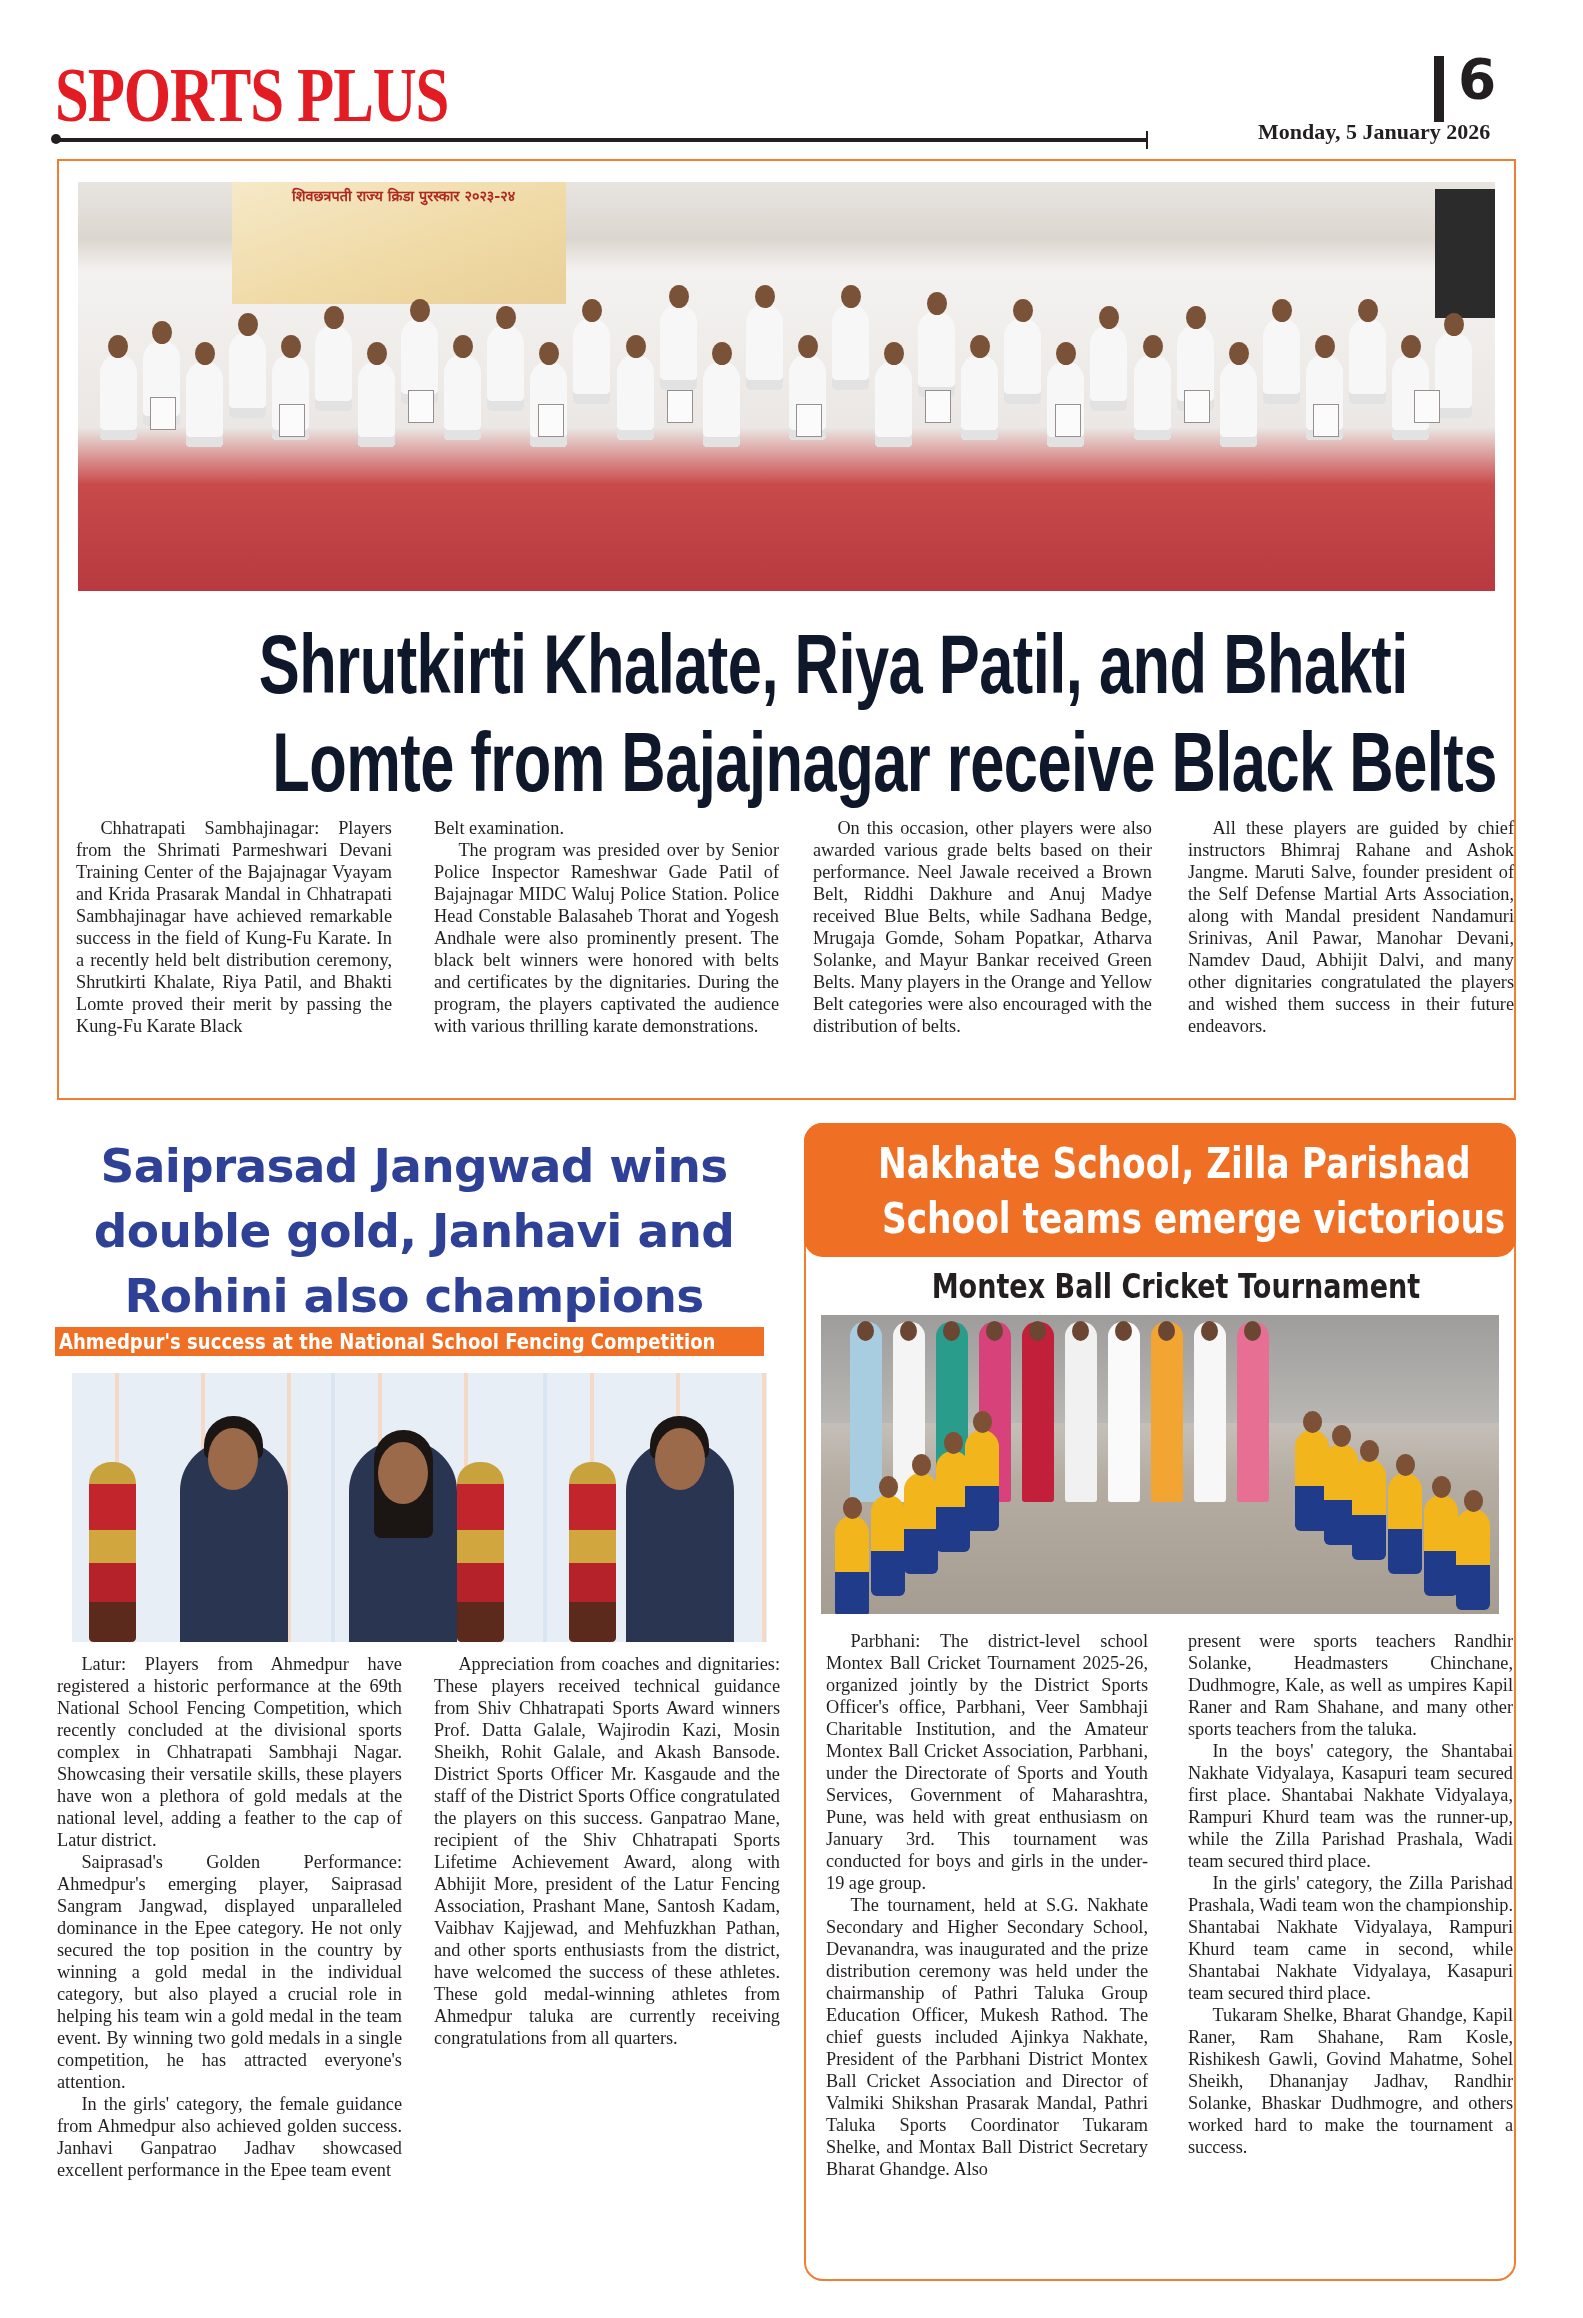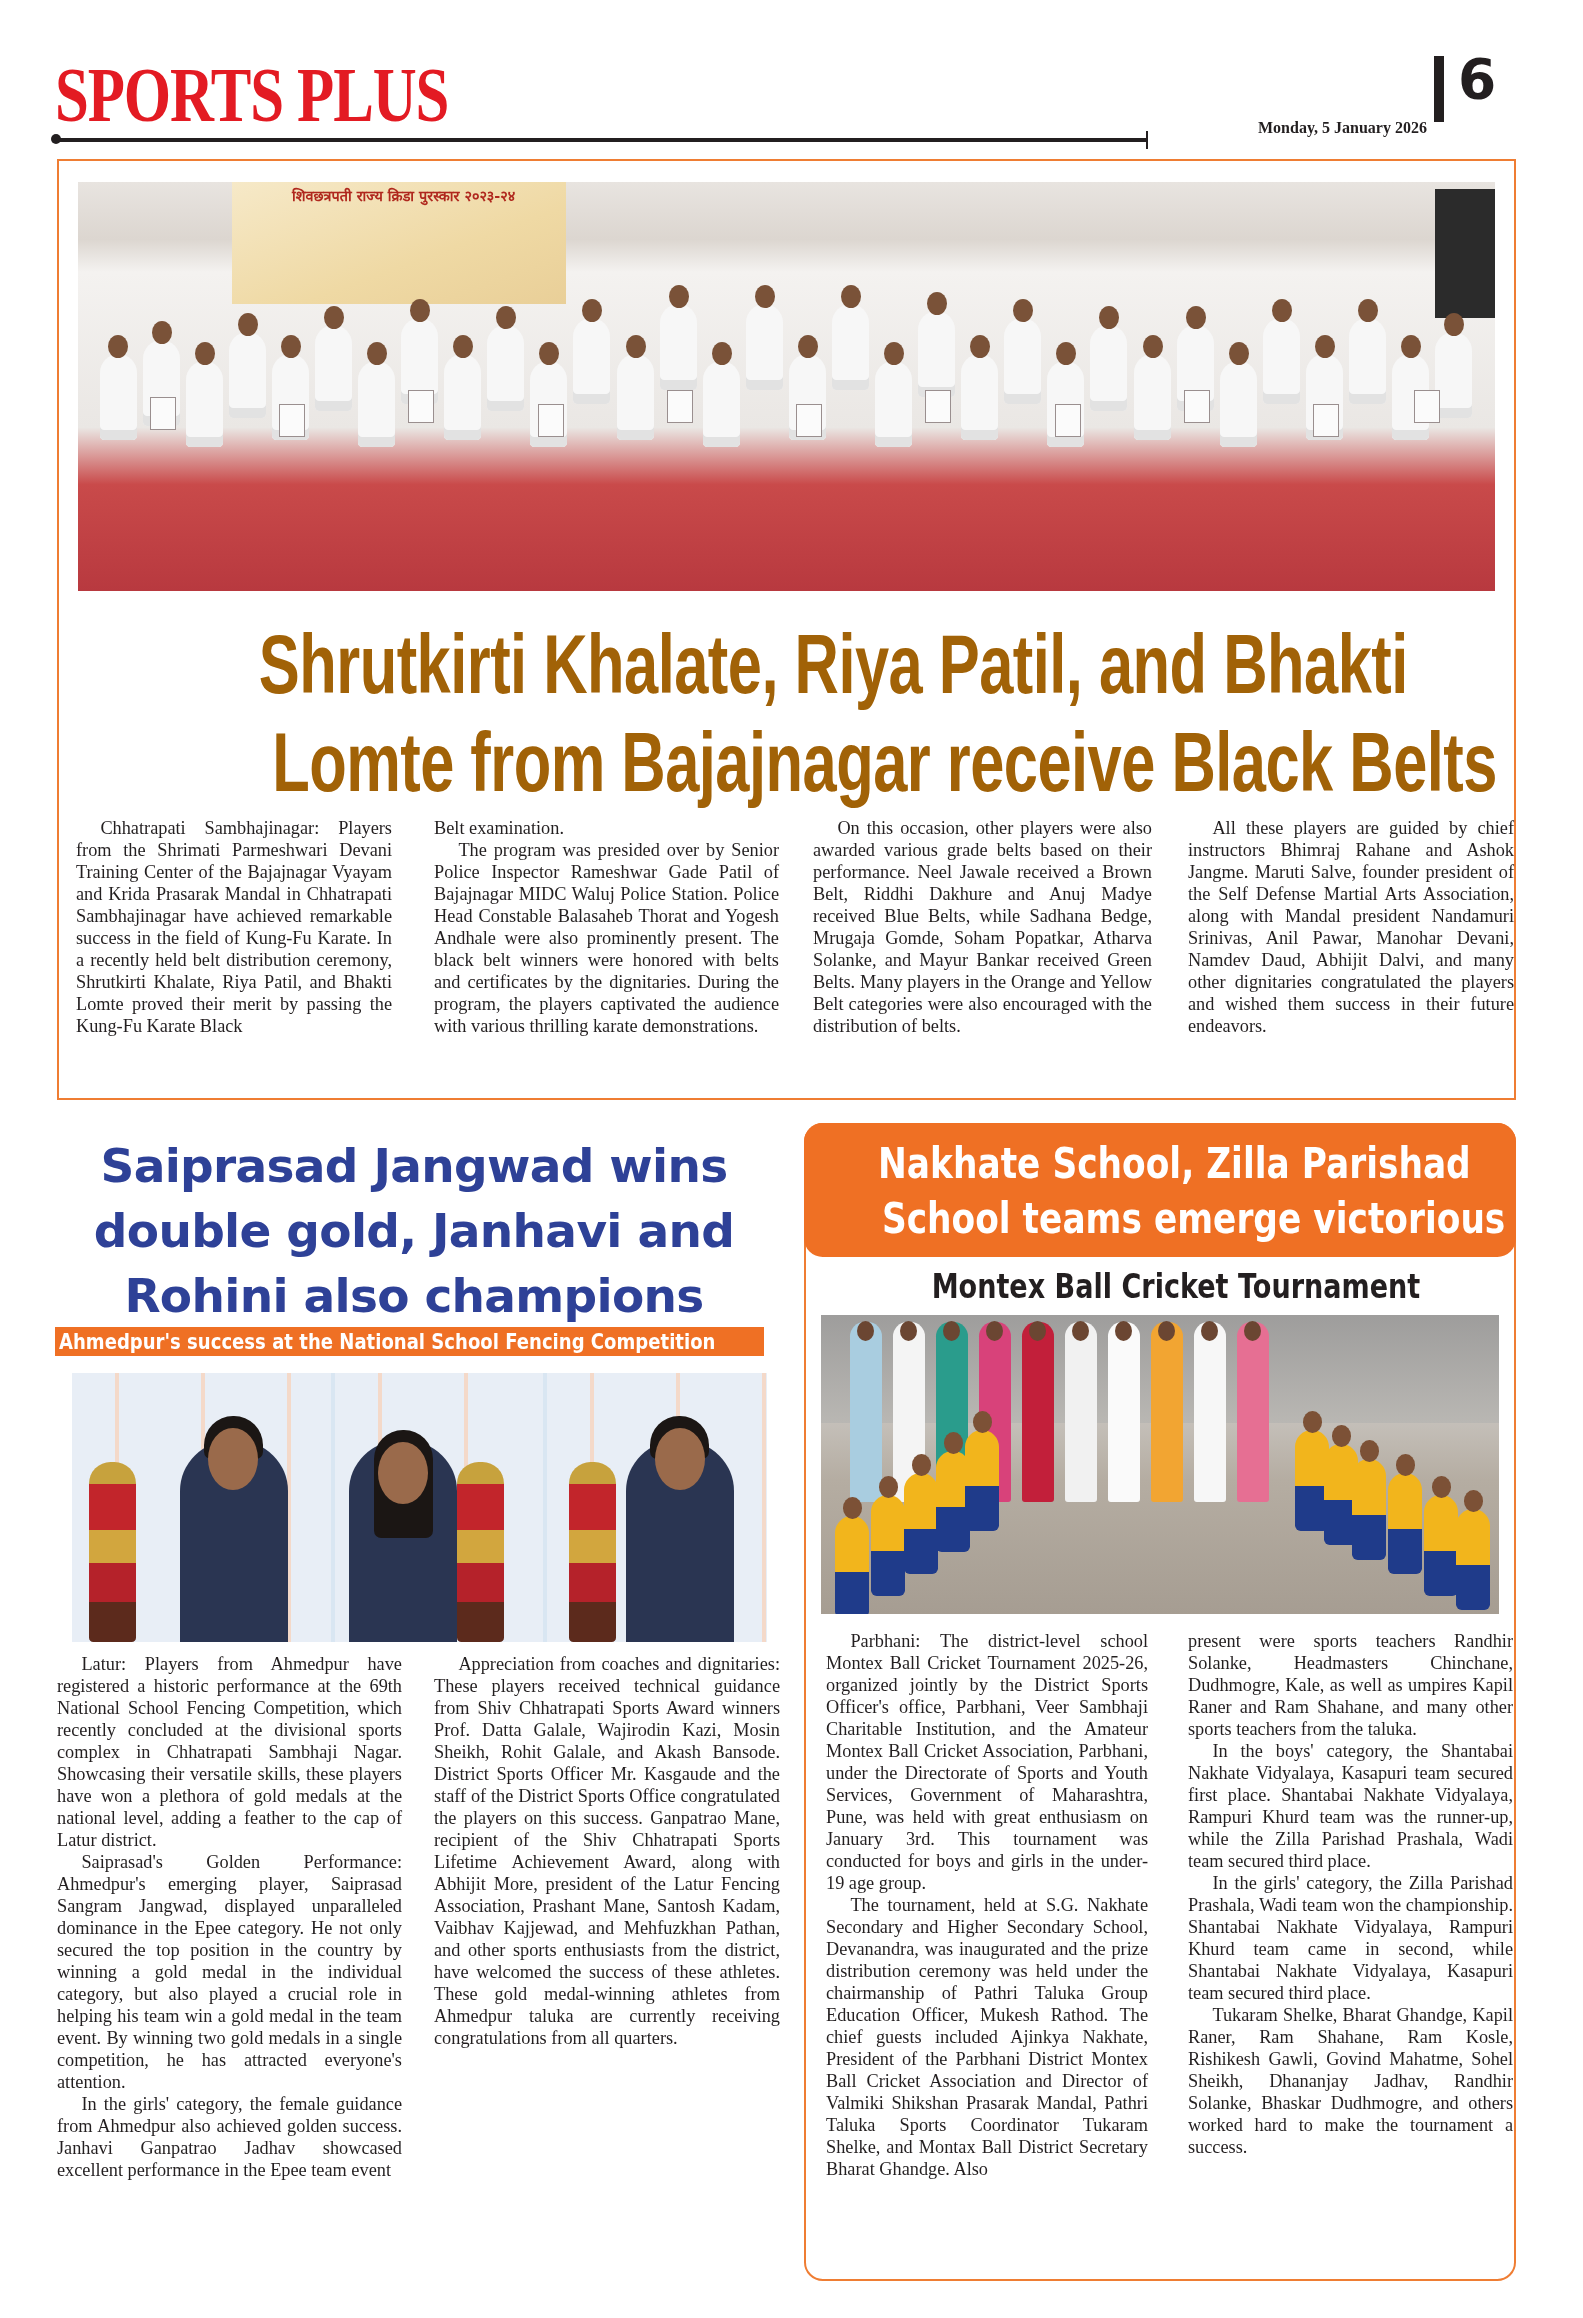--- a/index.html
+++ b/index.html
@@ -23,21 +23,21 @@
   .masthead-rule::after {
     content: ""; position: absolute; right: 0; top: -7.2px; width: 2.2px; height: 18px; background: #231f20;
   }
   .page-bar { position: absolute; left: 1434px; top: 56px; width: 10px; height: 66px; background: #231f20; }
   .page-num {
     position: absolute; left: 1458px; top: 47px; font-family: "DejaVu Sans", sans-serif;
     font-weight: bold; font-size: 55px; line-height: 65px; color: #231f20;
   }
   .page-date {
     position: absolute; left: 1258px; top: 119px; font-family: "Liberation Serif", serif;
-    font-weight: bold; font-size: 16px; color: #231f20;
+    font-weight: bold; font-size: 22px; color: #231f20;
   }
 
   
   .top-box {
     position: absolute; left: 57px; top: 159px; width: 1459px; height: 941px;
     border: 2.2px solid #ef7d33;
   }
   .photo {
     position: absolute; overflow: hidden;
   }
@@ -66,21 +66,21 @@
     content: ""; position: absolute; left: 8.6px; top: -18.7px; width: 20px; height: 23px;
     border-radius: 50%; background: #7a5238;
   }
   .cert {
     position: absolute; width: 26px; height: 33px; background: #fbfbfb; border: 1.4px solid #9a8f8f;
   }
 
   .headline-main {
     position: absolute; left: 57px; top: 616px; width: 1459px; text-align: right;
     font-family: "Liberation Sans", sans-serif; font-weight: bold; font-size: 83px;
-    line-height: 98px; color: #a16207; letter-spacing: -0.7px;
+    line-height: 98px; color: #0f172a; letter-spacing: -0.7px;
   }
   .headline-main span { display: inline-block; transform: scaleX(0.74); transform-origin: center; white-space: nowrap; }
 
   .cols { position: absolute; font-family: "Liberation Serif", serif; font-size: 18.3px; line-height: 22px; color: #231f20; text-align: justify; }
   .cols p { text-indent: 24.4px; }
   .cols p.noindent { text-indent: 0; }
 
   .top-col-1 { left: 76px; top: 817px; width: 316px; }
   .top-col-2 { left: 434px; top: 817px; width: 345px; }
   .top-col-3 { left: 813px; top: 817px; width: 339px; }

